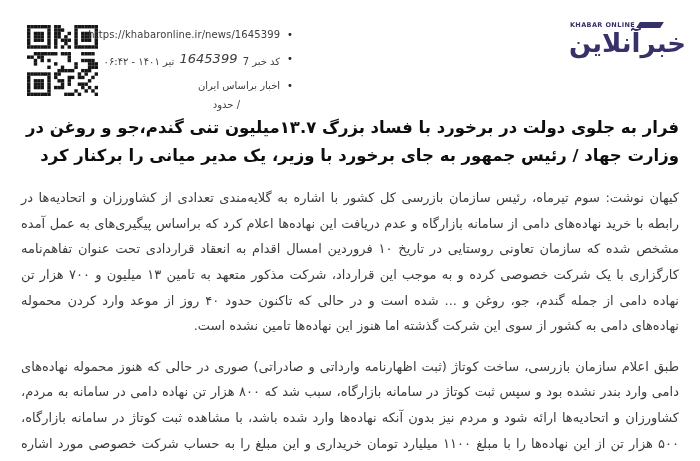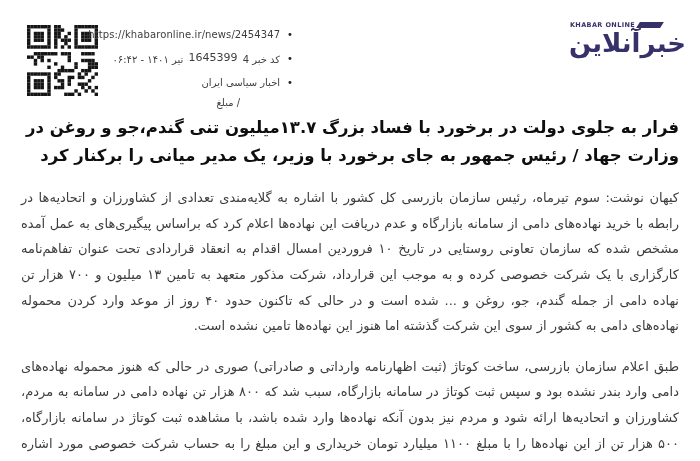--- a/index.html
+++ b/index.html
@@ -16,21 +16,21 @@
   .qr{position:absolute;left:27px;top:25px;width:71px;height:71px;}
   .qr svg{display:block;}
   .meta-list{
     position:absolute;left:0;top:29px;width:293px;
     direction:rtl;list-style:none;margin:0;padding:0;
     font-size:10px;color:#3d3d3d;
   }
   .meta-item{display:flex;align-items:flex-start;gap:7px;margin-bottom:11px;line-height:1.25;}
   .bullet{color:#222;font-size:10px;line-height:1.2;}
   .ltr-text{direction:ltr;unicode-bidi:embed;letter-spacing:.01em;}
-  .code-num{direction:ltr;unicode-bidi:embed;font-size:11px;position:relative;top:-2px;padding:0 2px;}
+  .code-num{direction:ltr;unicode-bidi:embed;font-size:13px;position:relative;top:-2px;padding:0 2px;font-style:italic;}
   .subcat{display:block;padding-right:40px;margin-top:7px;}
   .logo{position:absolute;right:14px;top:21px;color:#37316a;direction:ltr;}
   .logo-en-row{display:flex;align-items:center;gap:3px;margin-left:1px;}
   .logo-en{font-size:6.5px;font-weight:bold;letter-spacing:.06em;white-space:nowrap;}
   .logo-accent{display:inline-block;width:24px;height:6px;background:#37316a;transform:skewX(-32deg);}
   .logo-fa{font-size:26px;font-weight:bold;line-height:1.05;margin-top:1px;text-align:left;}
   
   .main{position:absolute;top:106px;left:0;width:700px;padding:0 21px;box-sizing:border-box;direction:rtl;}
   .headline{
     margin:8px 0 0 0;
@@ -256,35 +256,35 @@
           <rect x="10.14" y="67.62" width="3.43" height="3.43" fill="#151515"></rect>
           <rect x="13.52" y="67.62" width="3.43" height="3.43" fill="#151515"></rect>
           <rect x="16.90" y="67.62" width="3.43" height="3.43" fill="#151515"></rect>
           <rect x="20.29" y="67.62" width="3.43" height="3.43" fill="#151515"></rect>
         </svg>
     </div>
 
     <ul class="meta-list">
       <li class="meta-item">
         <span class="bullet">•</span>
-        <span class="ltr-text">https://khabaronline.ir/news/2454347</span>
+        <span class="ltr-text">https://khabaronline.ir/news/1645399</span>
       </li>
       <li class="meta-item">
         <span class="bullet">•</span>
         <span>
           <span>کد خبر</span>
           <span class="code-num">1645399</span>
-          <span>4 تیر ۱۴۰۱ - ۰۶:۴۲</span>
+          <span>7 تیر ۱۴۰۱ - ۰۶:۴۲</span>
         </span>
       </li>
       <li class="meta-item">
         <span class="bullet">•</span>
         <span>
-          <span>اخبار سیاسی ایران</span>
-          <span class="subcat">/ مبلغ</span>
+          <span>اخبار براساس ایران</span>
+          <span class="subcat">/ حدود</span>
         </span>
       </li>
     </ul>
 
     <div class="logo">
       <div class="logo-en-row">
         <span class="logo-en">KHABAR ONLINE</span>
         <span class="logo-accent"></span>
       </div>
       <div class="logo-fa">خبرآنلاین</div>

